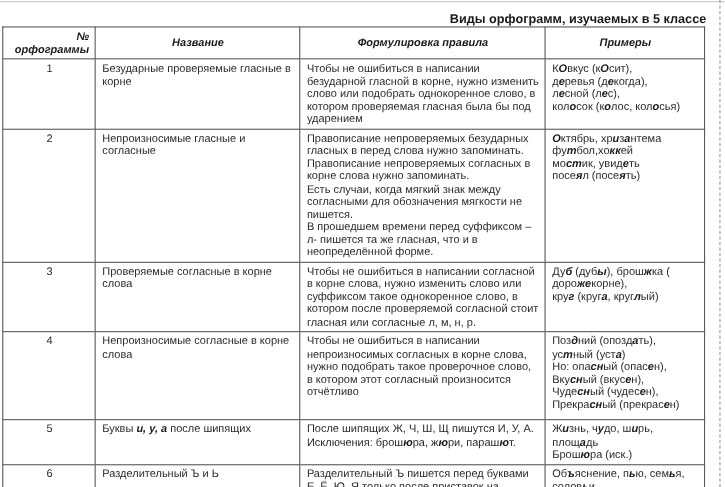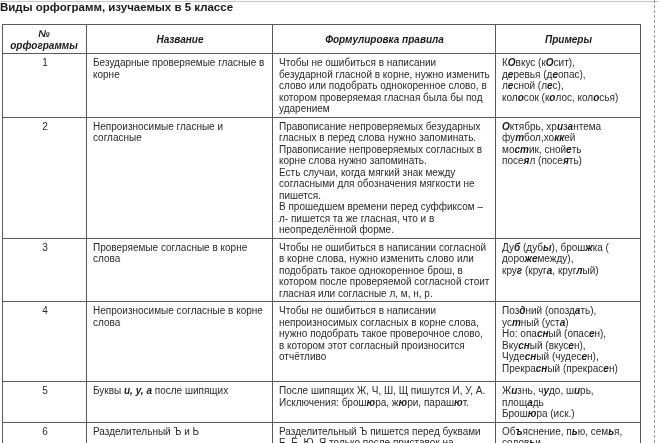--- a/index.html
+++ b/index.html
@@ -3,33 +3,33 @@
 <meta charset="utf-8">
 <style>
   html, body { margin: 0; padding: 0; }
   body {
     width: 659px; height: 443px; overflow: hidden; background: #ffffff;
     font-family: "Liberation Sans", sans-serif; color: #2a2a2a; position: relative;
   }
   .top-rule { position: absolute; left: 0; top: 1px; width: 659px; height: 1px; background: #c8c8c8; }
   .right-dash { position: absolute; left: 654px; top: 0; height: 443px; border-left: 1px dashed #9a9a9a; }
   .title {
-    position: absolute; left: 0; top: 1px; width: 642px; text-align: left;
+    position: absolute; left: 0; top: 12px; width: 642px; text-align: right;
     font-size: 11.5px; font-weight: bold; color: #1a1a1a;
   }
   table.orth {
     position: absolute; left: 2px; top: 24px; border-collapse: collapse;
     font-size: 10px; line-height: 11.5px; table-layout: fixed;
   }
   table.orth th, table.orth td { border: 1px solid #5a5a5a; vertical-align: top; padding: 3px 5px 2px 6px; }
   table.orth th {
     font-style: italic; font-weight: bold; font-size: 10px; 
     vertical-align: middle; height: 14px; color: #1a1a1a;
   }
-  table.orth th.c0 { text-align: center; padding-left: 4px; }
+  table.orth th.c0 { text-align: right; padding-left: 4px; }
   td.num { text-align: center; padding-top: 4px; }
   col.c0 { width: 84px; } col.c1 { width: 186px; } col.c2 { width: 223px; } col.c3 { width: 145px; }
   b.hl { font-style: italic; font-weight: bold; color: #1a1a1a; }
   .line { display: block; }
   tr.r1 td { height: 47px; } tr.r2 td { height: 113px; } tr.r3 td { height: 55px; }
   tr.r4 td { height: 74px; } tr.r5 td { height: 27px; } tr.r6 td { height: 45px; }
 </style>
 </head>
 <body>
 
@@ -55,50 +55,50 @@
   </thead>
   <tbody id="tbody">
       <tr class="r1">
         <td class="num">1</td>
         <td><span>Безударные проверяемые гласные в корне</span></td>
         <td>
           <span class="line"><span>Чтобы не ошибиться в написании безударной гласной в корне, нужно изменить слово или подобрать однокоренное слово, в котором проверяемая гласная была бы под ударением</span></span>
         </td>
         <td>
           <span class="line"><span>К</span><b class="hl">О</b><span>вкус (к</span><b class="hl">О</b><span>сит),</span></span>
-          <span class="line"><span>д</span><b class="hl">е</b><span>ревья (д</span><b class="hl">е</b><span>опас),</span></span>
+          <span class="line"><span>д</span><b class="hl">е</b><span>ревья (д</span><b class="hl">е</b><span>когда),</span></span>
           <span class="line"><span>л</span><b class="hl">е</b><span>сной (л</span><b class="hl">е</b><span>с),</span></span>
           <span class="line"><span>кол</span><b class="hl">о</b><span>сок (к</span><b class="hl">о</b><span>лос, кол</span><b class="hl">о</b><span>сья)</span></span>
         </td>
       </tr>
       <tr class="r2">
         <td class="num">2</td>
         <td><span>Непроизносимые гласные и согласные</span></td>
         <td>
           <span class="line"><span>Правописание непроверяемых безударных гласных в перед слова нужно запоминать.</span></span>
           <span class="line"><span>Правописание непроверяемых согласных в корне слова нужно запоминать.</span></span>
           <span class="line"><span>Есть случаи, когда мягкий знак между согласными для обозначения мягкости не пишется.</span></span>
           <span class="line"><span>В прошедшем времени перед суффиксом –л- пишется та же гласная, что и в неопределённой форме.</span></span>
         </td>
         <td>
           <span class="line"><b class="hl">О</b><span>ктябрь, хр</span><b class="hl">и</b><span>з</span><b class="hl">а</b><span>нтема</span></span>
           <span class="line"><span>фу</span><b class="hl">т</b><span>бол,хо</span><b class="hl">кк</b><span>ей</span></span>
-          <span class="line"><span>мо</span><b class="hl">ст</b><span>ик, сной</span><b class="hl">е</b><span>ть</span></span>
+          <span class="line"><span>мо</span><b class="hl">ст</b><span>ик, увид</span><b class="hl">е</b><span>ть</span></span>
           <span class="line"><span>посе</span><b class="hl">я</b><span>л (посе</span><b class="hl">я</b><span>ть)</span></span>
         </td>
       </tr>
       <tr class="r3">
         <td class="num">3</td>
         <td><span>Проверяемые согласные в корне слова</span></td>
         <td>
-          <span class="line"><span>Чтобы не ошибиться в написании согласной в корне слова, нужно изменить слово или подобрать такое однокоренное брош, в котором после проверяемой согласной стоит гласная или согласные л, м, н, р.</span></span>
+          <span class="line"><span>Чтобы не ошибиться в написании согласной в корне слова, нужно изменить слово или суффиксом такое однокоренное слово, в котором после проверяемой согласной стоит гласная или согласные л, м, н, р.</span></span>
         </td>
         <td>
           <span class="line"><span>Ду</span><b class="hl">б</b><span> (дуб</span><b class="hl">ы</b><span>), брош</span><b class="hl">ж</b><span>ка (</span></span>
-          <span class="line"><span>доро</span><b class="hl">ж</b><b class="hl">е</b><span>между),</span></span>
+          <span class="line"><span>доро</span><b class="hl">ж</b><b class="hl">е</b><span>корне),</span></span>
           <span class="line"><span>кру</span><b class="hl">г</b><span> (круг</span><b class="hl">а</b><span>, круг</span><b class="hl">л</b><span>ый)</span></span>
         </td>
       </tr>
       <tr class="r4">
         <td class="num">4</td>
         <td><span>Непроизносимые согласные в корне слова</span></td>
         <td>
           <span class="line"><span>Чтобы не ошибиться в написании непроизносимых согласных в корне слова, нужно подобрать такое проверочное слово, в котором этот согласный произносится отчётливо</span></span>
         </td>
         <td>

